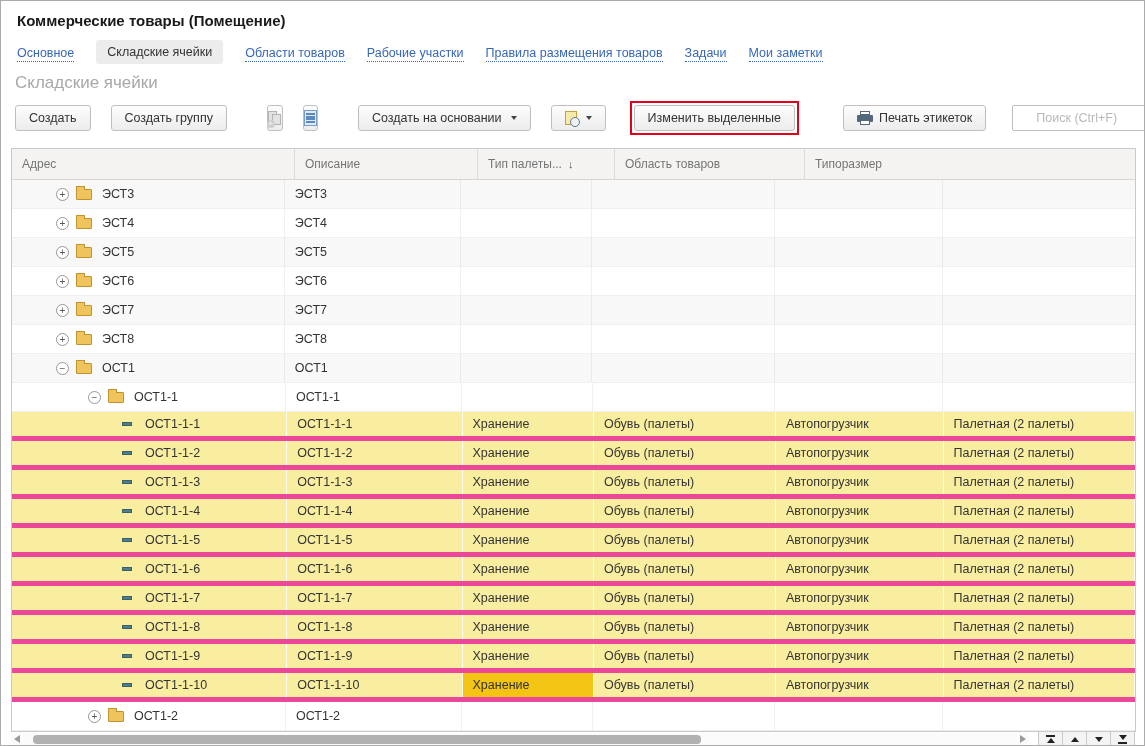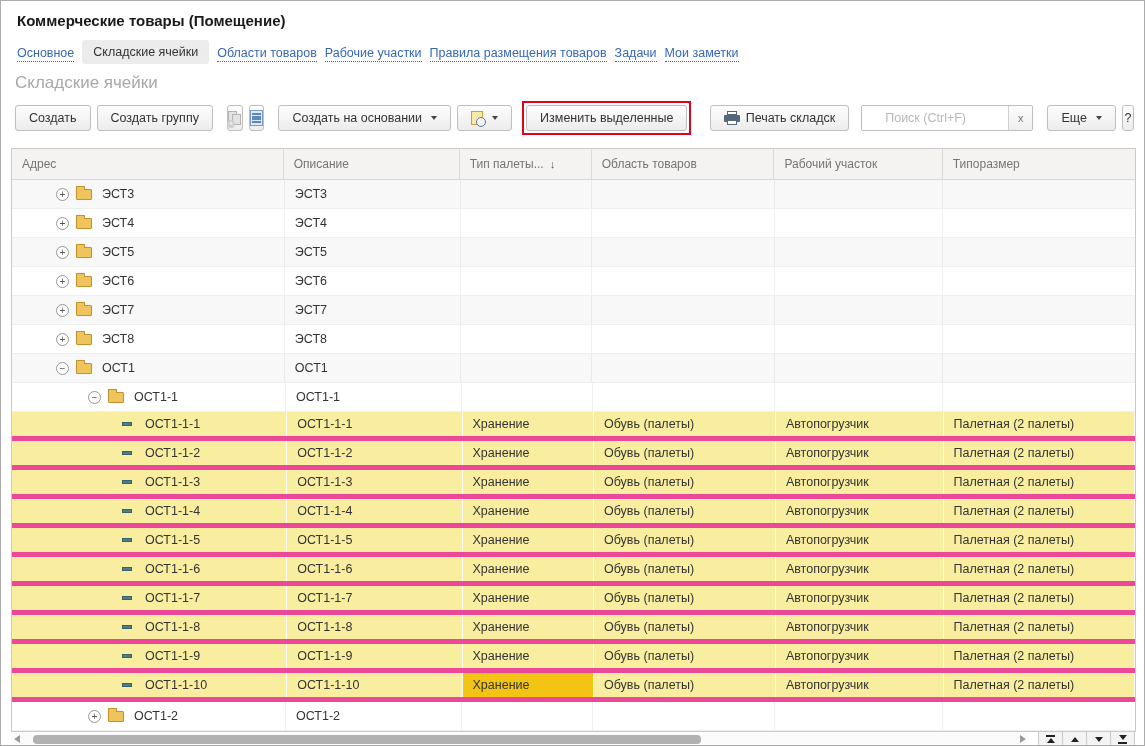--- a/index.html
+++ b/index.html
@@ -6,28 +6,28 @@
   html,body { width:1145px; height:746px; }
   body {
     font-family: "Liberation Sans", "DejaVu Sans", sans-serif;
     background:#fff; color:#333;
     border:1px solid #ababab;
     overflow:hidden; position:relative;
     font-size:13px;
   }
   
   .page-title { font-size:15px; font-weight:bold; color:#1a1a1a; padding:11px 0 0 16px; }
-  .tabs { display:flex; align-items:center; gap:8px; padding:12px 0 0 16px; height:34px; }
+  .tabs { display:flex; align-items:center; gap:22px; padding:12px 0 0 16px; height:34px; }
   .tab { font-size:12.5px; color:var(--link,#3767b8); cursor:pointer;
          border-bottom:1px dotted var(--link,#3767b8); padding:4px 0 1px 0; white-space:nowrap; }
   .tab.active { background:var(--active_tab_bg,#ececec); color:#333; border-bottom:none;
                 border-radius:3px; padding:5px 11px; }
   .section-title { font-size:17px; color:#a8a8a8; padding:10px 0 0 14px; height:32px; }
   
-  .toolbar { display:flex; align-items:center; padding:6px 10px 0 14px; height:40px; gap:6px; }
+  .toolbar { display:flex; align-items:center; padding:6px 10px 0 14px; height:40px; gap:20px; }
   .btn {
     height:26px; display:inline-flex; align-items:center; justify-content:center; gap:6px;
     padding:0 13px; font-size:12.5px; color:#333;
     background:linear-gradient(#fdfdfd,#ececec);
     border:1px solid #bfbfbf; border-radius:3px; cursor:pointer; white-space:nowrap;
   }
   .btn.icon-only { width:29px; padding:0; }
   .caret { width:0; height:0; border-left:3.5px solid transparent; border-right:3.5px solid transparent;
            border-top:4px solid #444; margin-left:3px; display:inline-block; }
   .sep { width:6px; }
@@ -154,21 +154,21 @@
   <span class="red-frame">
     <button class="btn">Изменить выделенные</button>
   </span>
   <span class="sep"></span>
   <button class="btn">
     <span class="ic ic-print">
         <span class="top"></span>
         <span class="body"></span>
         <span class="out"></span>
       </span>
-    <span>Печать складск</span>
+    <span>Печать этикеток</span>
   </button>
   <div class="search-box">
     <input placeholder="Поиск (Ctrl+F)" style="">
     <span class="search-clear">x</span>
   </div>
   <span class="sep"></span>
   <button class="btn">
     <span>Еще</span>
     <span class="caret"></span>
   </button>
@@ -182,23 +182,20 @@
       </div>
       <div class="th c1">
         <span>Описание</span>
       </div>
       <div class="th c2">
         <span>Тип палеты...</span>
         <span class="sort-arrow">↓</span>
       </div>
       <div class="th c3">
         <span>Область товаров</span>
-      </div>
-      <div class="th c4">
-        <span>Рабочий участок</span>
       </div>
       <div class="th c5">
         <span>Типоразмер</span>
       </div>
     </div>
   <div class="tbody">
       <div class="row group shaded">
         <div class="cell addr c0 indent0">
           <span class="expander">+</span>
           <span class="folder"></span>

